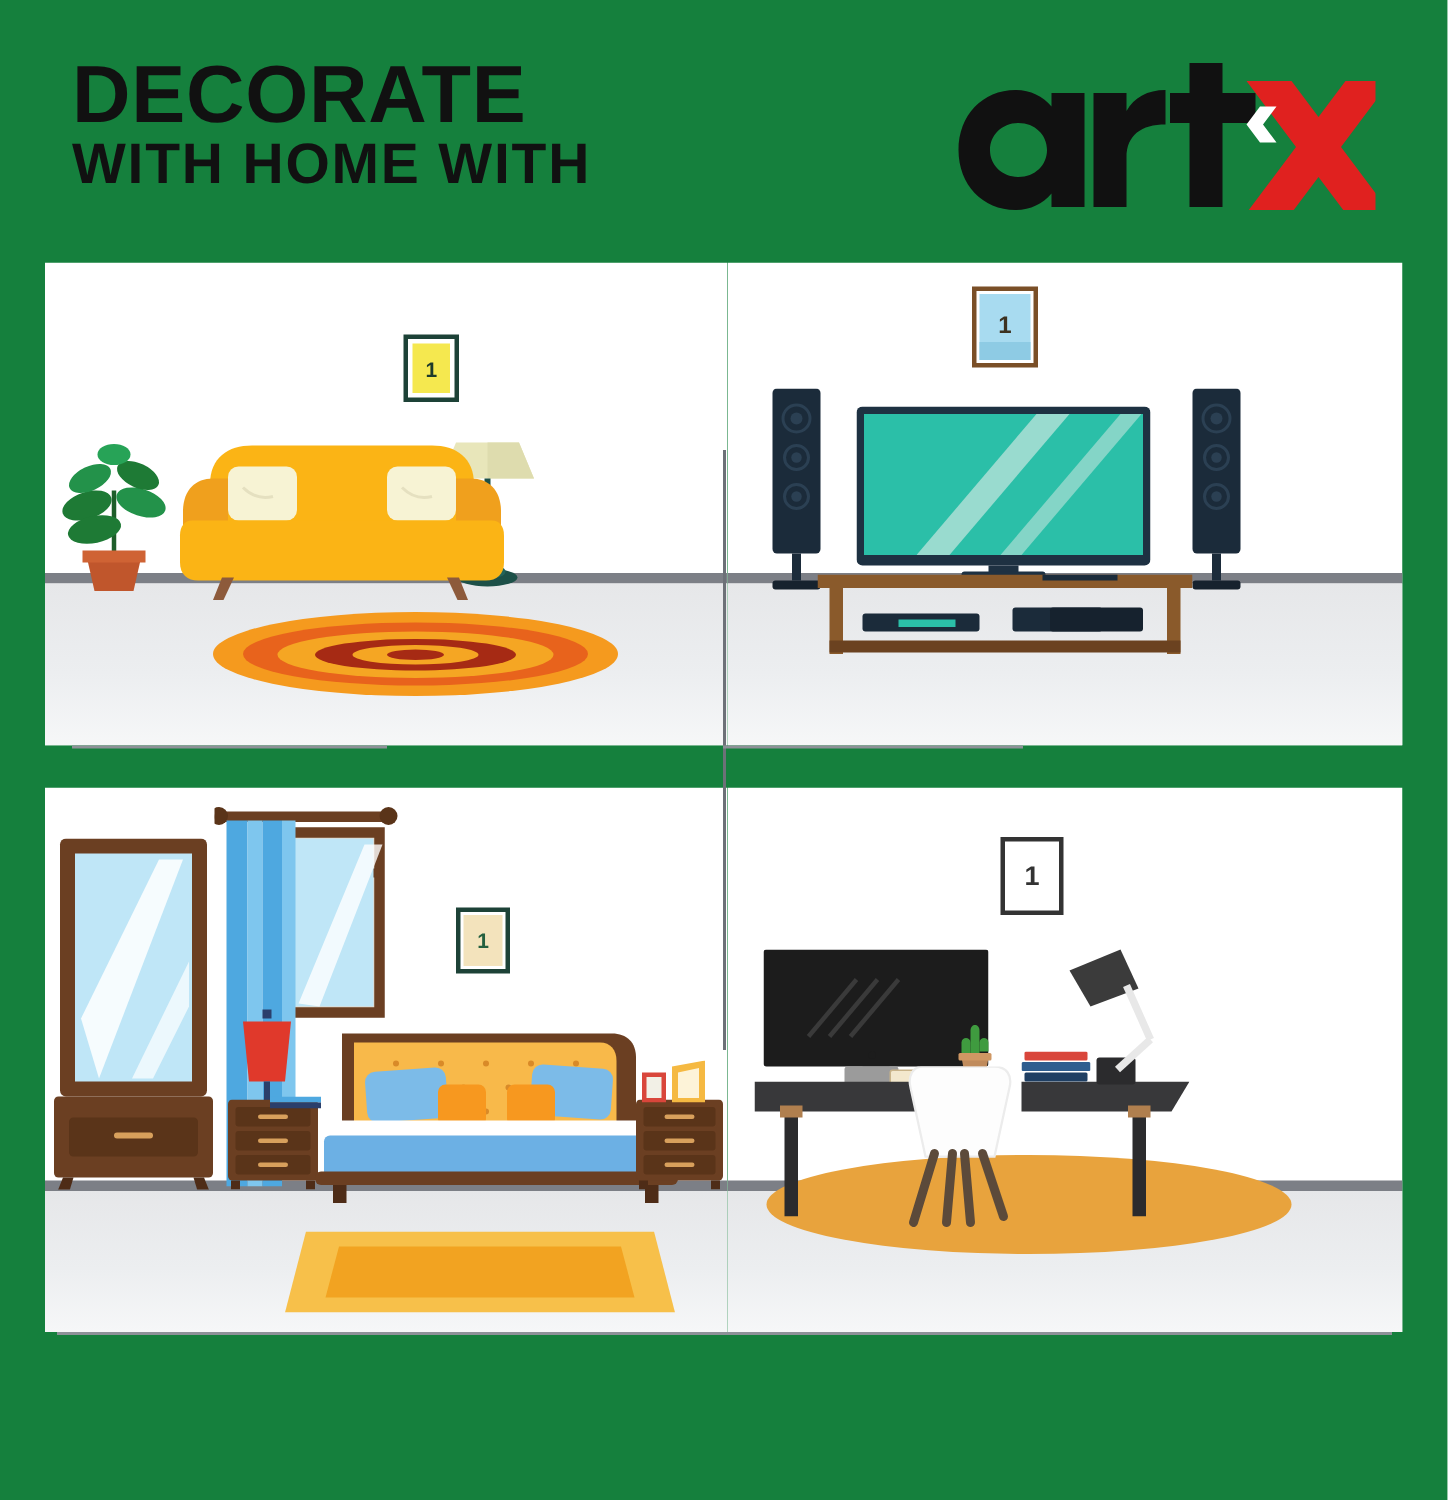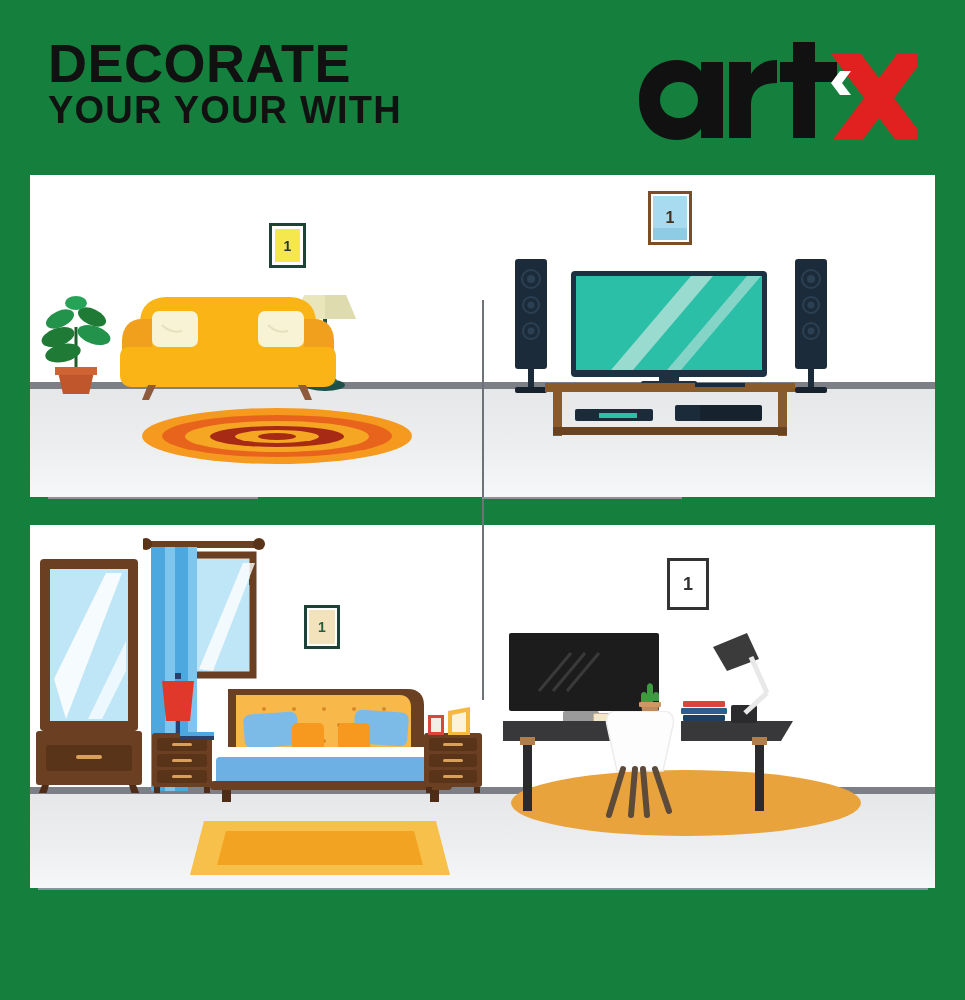--- a/index.html
+++ b/index.html
@@ -66,21 +66,21 @@
   }
 </style>
 </head>
 <body>
 
 <div id="poster">
 
   <div class="header">
     <div class="headline">
       <span class="l1">DECORATE</span>
-      <span class="l2">YOUR YOUR WITH</span>
+      <span class="l2">WITH HOME WITH</span>
     </div>
 
     <div class="logo">
       <svg viewBox="0 0 300 100" width="300" height="100" aria-label="artX">
 
         <g fill="#111111">
           <path d="M60 20c-22 0-38 17-38 40s16 40 38 40c10 0 18-4 24-11v9h22V22H84v9C78 24 70 20 60 20z
                    M62 42c11 0 19 8 19 18s-8 18-19 18-19-8-19-18 8-18 19-18z"></path>
         </g>
 

